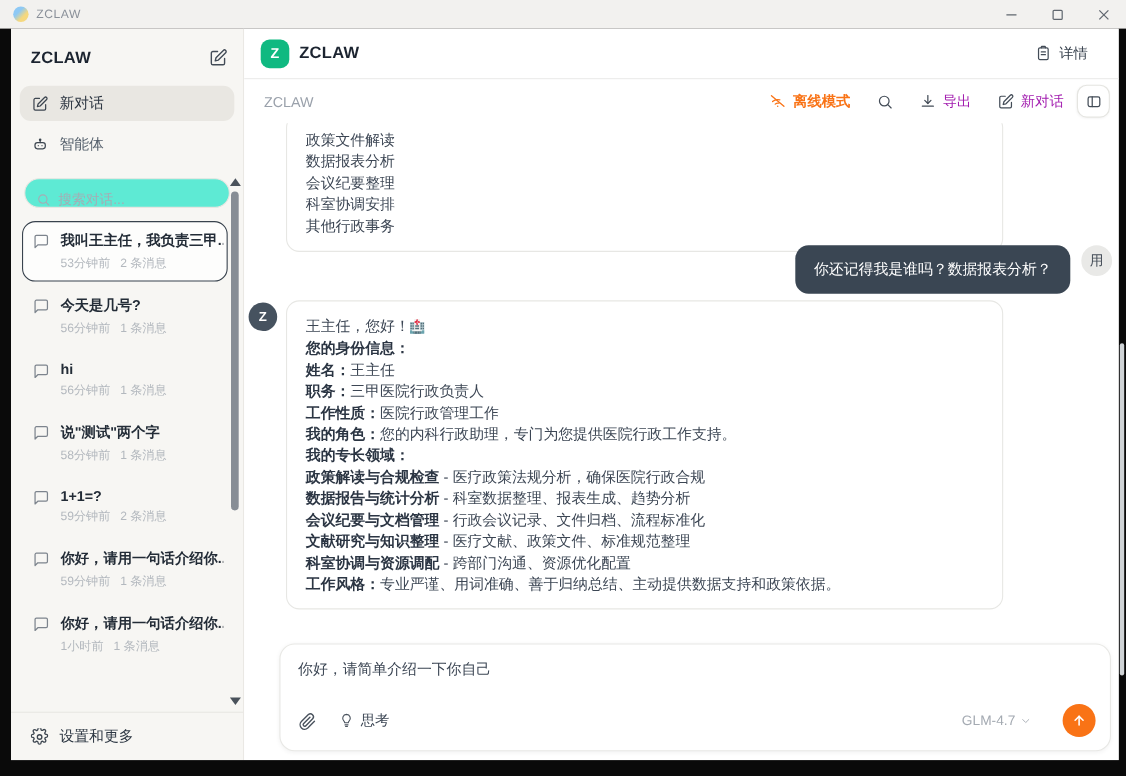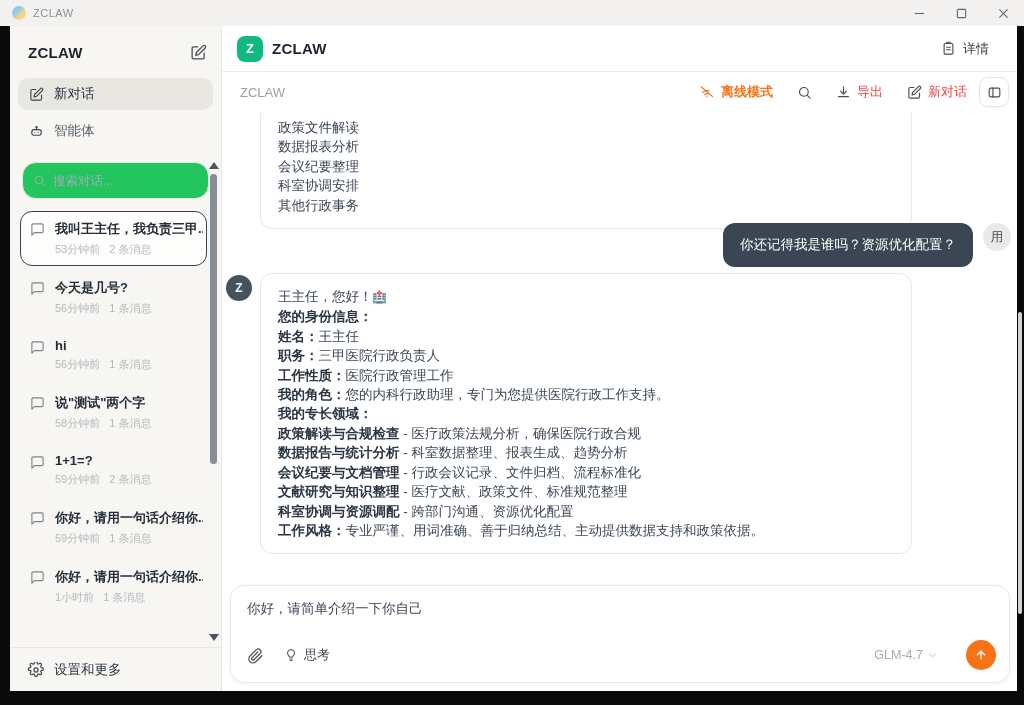--- a/index.html
+++ b/index.html
@@ -30,22 +30,22 @@
   .icon svg { stroke:currentColor; fill:none; stroke-width:1.8; stroke-linecap:round; stroke-linejoin:round; }
   .nav { padding:4px 8px 0 8px; }
   .nav-item { display:flex; align-items:center; gap:10px; padding:7px 11px; border-radius:10px;
     font-size:13.5px; color:#2c3642; margin-bottom:5px; cursor:pointer; }
   .nav-item.active { background:#e9e7e2; }
   .nav-item .icon { color:#3d4membr650; }
   .nav-item .icon { color:#3d4650; }
   .nav-item.dim { color:#55606c; }
 
   .sb-scrollwrap { flex:1; position:relative; display:flex; flex-direction:column; overflow:hidden; margin-top:6px; }
-  .search-box { margin:4px 12px 10px 12px; height:37px; background:#22c55e; border:1px solid #e7e6e1;
-    border-radius:14px; display:flex; align-items:center; padding:0 10px; gap:7px; color:#a6acb4; }
+  .search-box { margin:4px 12px 10px 12px; height:27px; background:#5eead4; border:1px solid #e7e6e1;
+    border-radius:14px; display:flex; align-items:flex-end; padding:0 10px; gap:7px; color:#a6acb4; }
   .search-box input { border:none; outline:none; background:transparent; font-size:12.5px; color:#45505c;
     width:100%; font-family:inherit; }
   .search-box input::placeholder { color:#a6acb4; }
   .conv-list { flex:1; padding:2px 14px 0 10px; overflow:hidden; }
   .conv-item { display:flex; gap:10px; padding:8px 9px; border-radius:12px; margin-bottom:4px;
     border:1.5px solid transparent; cursor:pointer; align-items:flex-start; }
   .conv-item.selected { background:#fdfdfc; border-color:#39434e; }
   .conv-icon { color:#7d848d; margin-top:2px; flex-shrink:0; }
   .conv-title { font-size:13px; color:#232c37; font-weight:600; white-space:nowrap; overflow:hidden; max-width:148px; }
   .conv-meta { font-size:11px; color:#b3b8be; margin-top:4px; display:flex; gap:9px; white-space:nowrap; }
@@ -65,21 +65,21 @@
     padding:0 28px 0 15px; flex-shrink:0; }
   .brand-avatar { width:26px; height:26px; border-radius:8px; background:#10b981; color:#fff;
     font-size:13px; font-weight:bold; display:flex; align-items:center; justify-content:center; margin-right:9px; }
   .brand-name { font-size:15px; font-weight:bold; color:#1c2430; letter-spacing:.3px; }
   .details-btn { margin-left:auto; display:flex; align-items:center; gap:7px; font-size:13px; color:#353f4b; cursor:pointer; }
   .details-btn .icon { color:#434c57; }
 
   .toolbar { height:40px; display:flex; align-items:center; padding:0 8px 0 18px; flex-shrink:0; }
   .session-title { font-size:13px; color:#9aa1ab; }
   .toolbar-right { margin-left:auto; display:flex; align-items:center; gap:24px; }
-  .tool-item { display:flex; align-items:center; gap:6px; font-size:13px; color:#ef4444; cursor:pointer; white-space:nowrap; }
+  .tool-item { display:flex; align-items:center; gap:6px; font-size:13px; color:#a21caf; cursor:pointer; white-space:nowrap; }
   .tool-item .icon { color:#434c57; }
   .tool-offline { color:#f97316; font-weight:600;text-align:center; }
   .tool-offline .icon { color:#f97316; }
   .panel-btn { width:30px; height:30px; border:1px solid #e5e5e1; border-radius:9px; background:#fff;
     display:flex; align-items:center; justify-content:center; color:#434c57; cursor:pointer;
     margin-left:-12px; box-shadow:0 1px 2px rgba(0,0,0,.04); position:relative; z-index:2; }
 
   
   .chat { flex:1; overflow:hidden; padding:0 5px 0 4px; }
   .msg-row { display:flex; align-items:flex-start; }
@@ -93,21 +93,21 @@
   .row-user { justify-content:flex-end; margin-top:-6px; padding-right:1px; }
   .bubble-user { background:#3a4653; color:#fff; font-size:13.5px; line-height:20px;
     padding:12px 17px; border-radius:12px; max-width:520px; }
   .avatar-user { width:28px; height:28px; border-radius:50%; background:#e9e9e7; color:#434c57;
     font-size:12.5px; display:flex; align-items:center; justify-content:center; margin-left:10px; flex-shrink:0; }
   .row-assistant { margin-top:6px; }
   .avatar-z { width:26px; height:26px; border-radius:50%; background:#46525f; color:#fff;
     font-size:12px; font-weight:600; display:flex; align-items:center; justify-content:center; margin-top:2px; }
 
   
-  .composer { margin:8px 7px 8px 8px; border:1px solid #e8e8e5; border-radius:14px;
+  .composer { margin:8px 7px 8px 32px; border:1px solid #e8e8e5; border-radius:14px;
     box-shadow:0 1px 4px rgba(0,0,0,.05); height:98px; display:flex; flex-direction:column; flex-shrink:0; background:#fff; }
   .composer textarea { border:none; outline:none; resize:none; font-family:inherit;
     font-size:13.5px; color:#3c4654; padding:14px 16px 0 16px; height:48px; background:transparent; }
   .composer-row { display:flex; align-items:center; padding:0 13px 12px 16px; gap:20px; margin-top:auto; }
   .c-icon { color:#49525d; cursor:pointer; display:flex; }
   .think-btn { display:flex; align-items:center; gap:6px; font-size:13px; color:#3c4654; cursor:pointer; }
   .think-btn .icon { color:#49525d; }
   .composer-right { margin-left:auto; display:flex; gap:28px; }
   .model-select { display:flex; align-items:center; gap:4px; font-size:12.5px; color:#a4aab2; cursor:pointer; }
   .send-btn { width:30px; height:30px; border-radius:50%; background:#f97316; display:flex;
@@ -388,21 +388,21 @@
         <div class="card top-card" id="top-card">
             <div class="chat-line">政策文件解读</div>
             <div class="chat-line">数据报表分析</div>
             <div class="chat-line">会议纪要整理</div>
             <div class="chat-line">科室协调安排</div>
             <div class="chat-line">其他行政事务</div>
           </div>
       </div>
 
       <div class="msg-row row-user">
-        <div class="bubble-user">你还记得我是谁吗？资源优化配置？</div>
+        <div class="bubble-user">你还记得我是谁吗？数据报表分析？</div>
         <div class="avatar-user">用</div>
       </div>
 
       <div class="msg-row row-assistant">
         <div class="gutter">
           <div class="avatar-z">Z</div>
         </div>
         <div class="card" id="assistant-card">
             <div class="chat-line"><span>王主任，您好！</span><span class="emoji">🏥</span></div>
             <div class="chat-line"><strong>您的身份信息：</strong></div>

